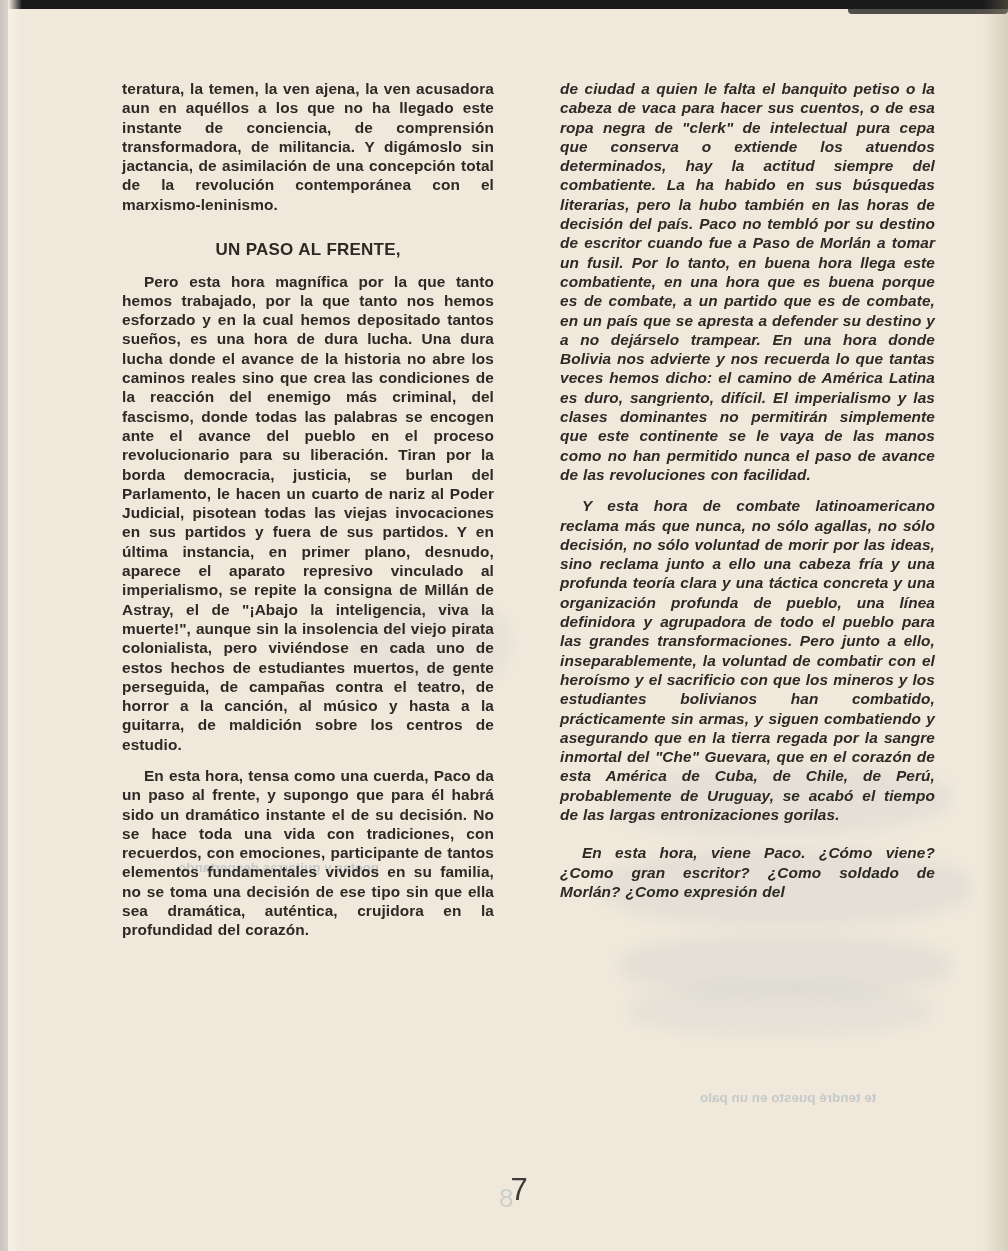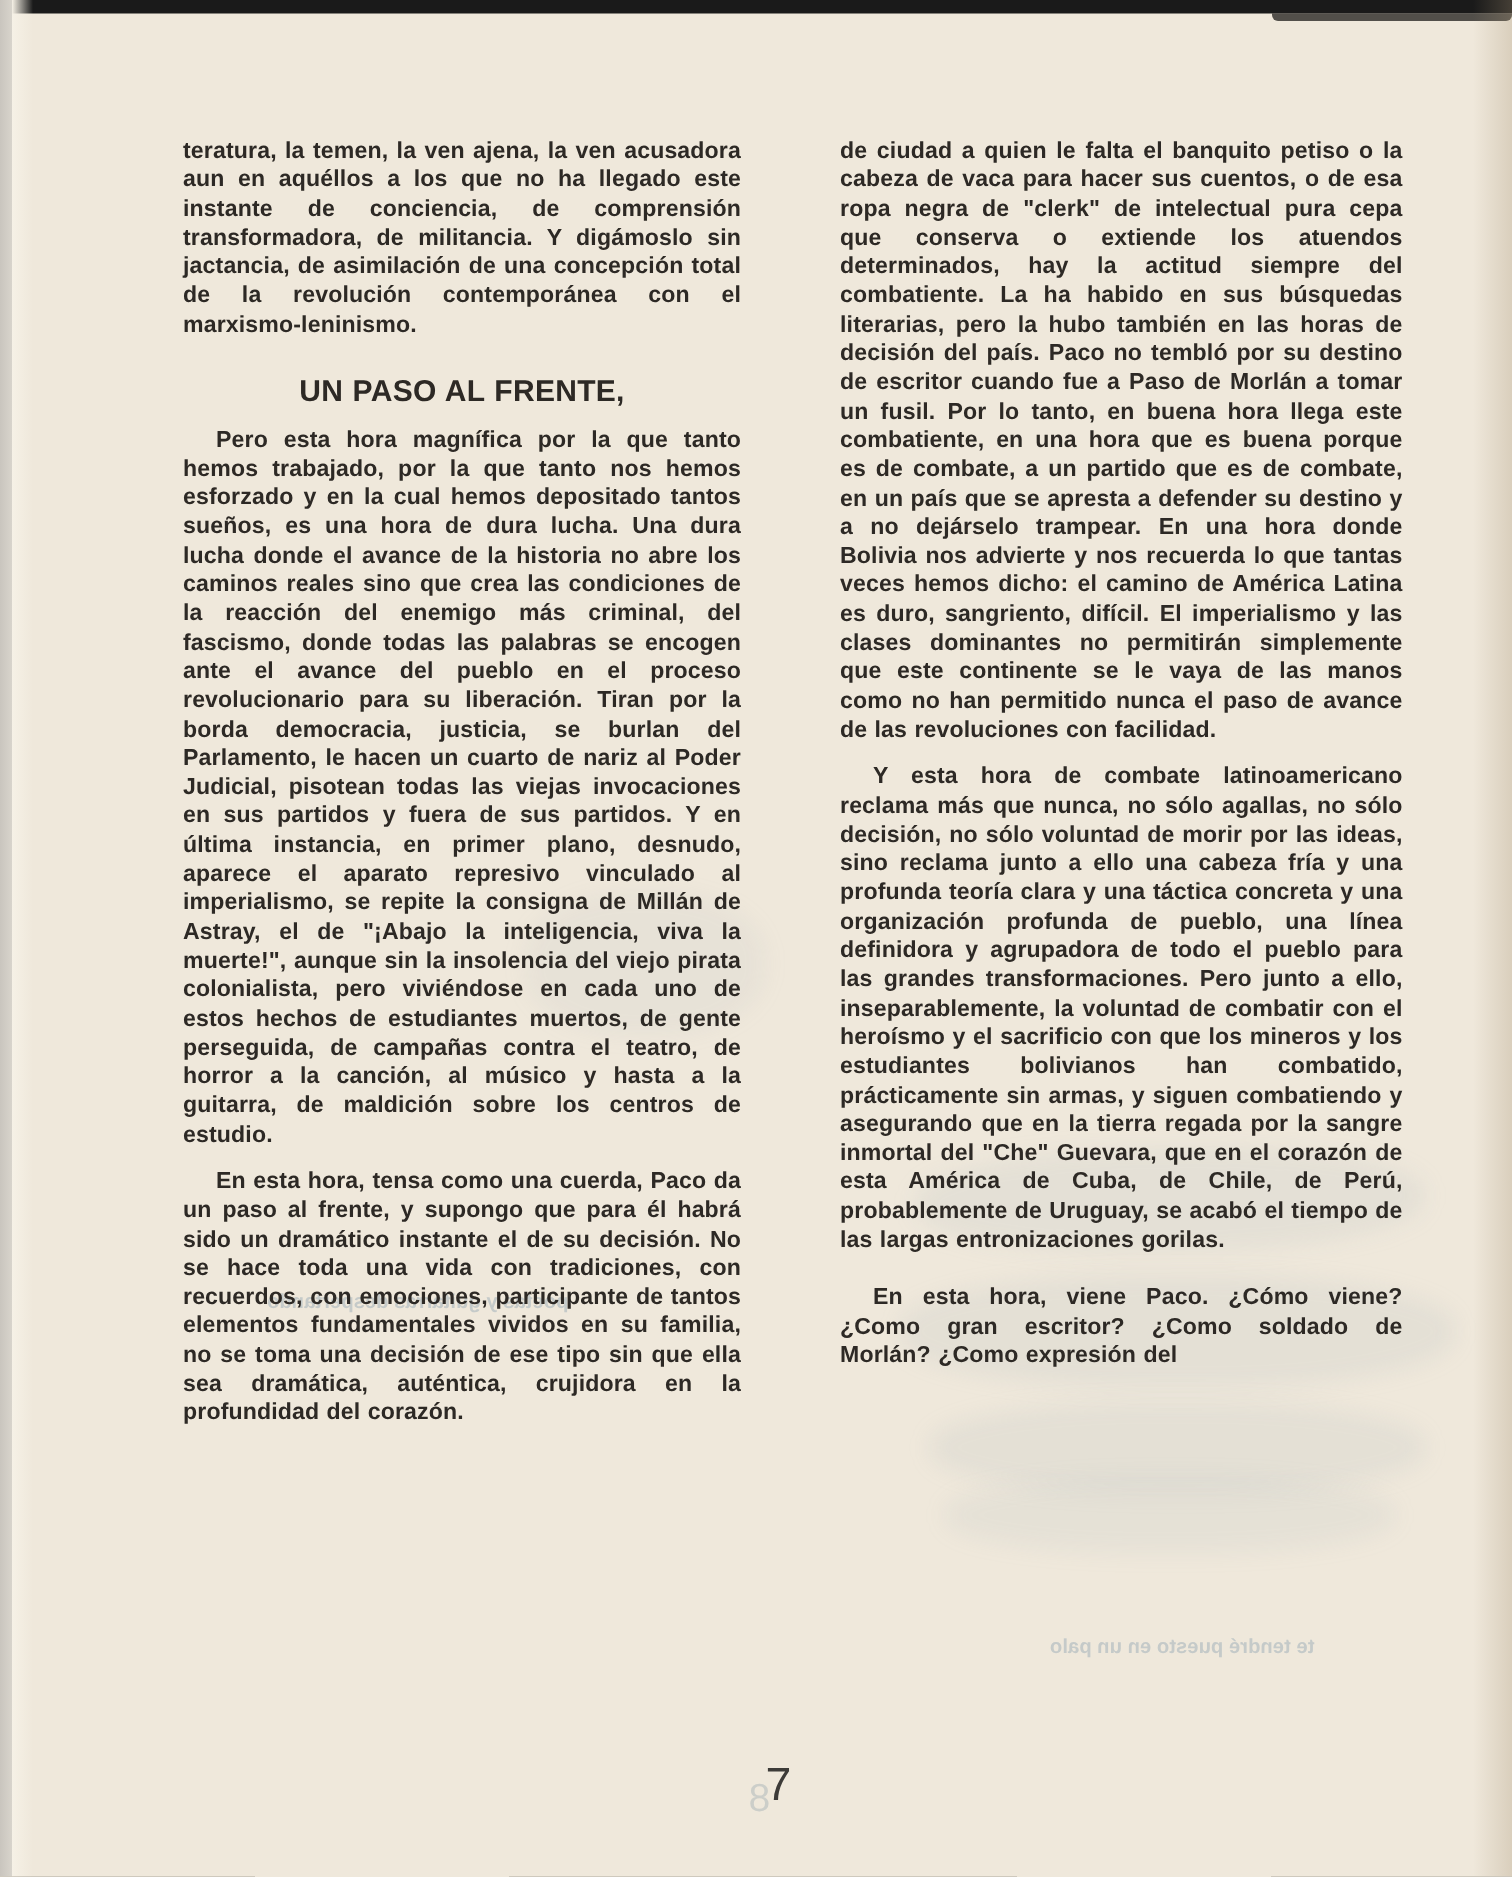--- a/index.html
+++ b/index.html
@@ -43,39 +43,39 @@
   }
   .right-shade {
     position: absolute;
     top: 0; right: 0;
     width: 26px; height: 100%;
     background: linear-gradient(90deg, rgba(168,148,118,0), rgba(168,148,118,0.30));
   }
   
   .col {
     position: absolute;
-    top: 91px;
+    top: 79px;
     width: 372px;
     color: #2d2925;
     font-weight: 700;
     font-size: 15.4px;
     line-height: 19.3px;
     text-align: justify;
     letter-spacing: 0.1px;
     word-spacing: 0.5px;
     hyphens: auto;
   }
   .col-left  { left: 122px; }
-  .col-right { left: 560px; width: 375px; }
+  .col-right { left: 560px; width: 375px; font-style: italic; }
   p.body { margin: 0; }
   p.indent { text-indent: 22px; margin-top: 12px; }
   p.gap-top { margin-top: 19px; }
   .heading {
     margin: 26px 0 7px 0;
-    font-size: 20px;
+    font-size: 17px;
     line-height: 19.5px;
     text-align: center;
     letter-spacing: 0.2px;
     font-weight: 700;
     color: #2d2925;
   }
   .heading span { display: block; }
   .page-number {
     position: absolute;
     top: 1172px;

